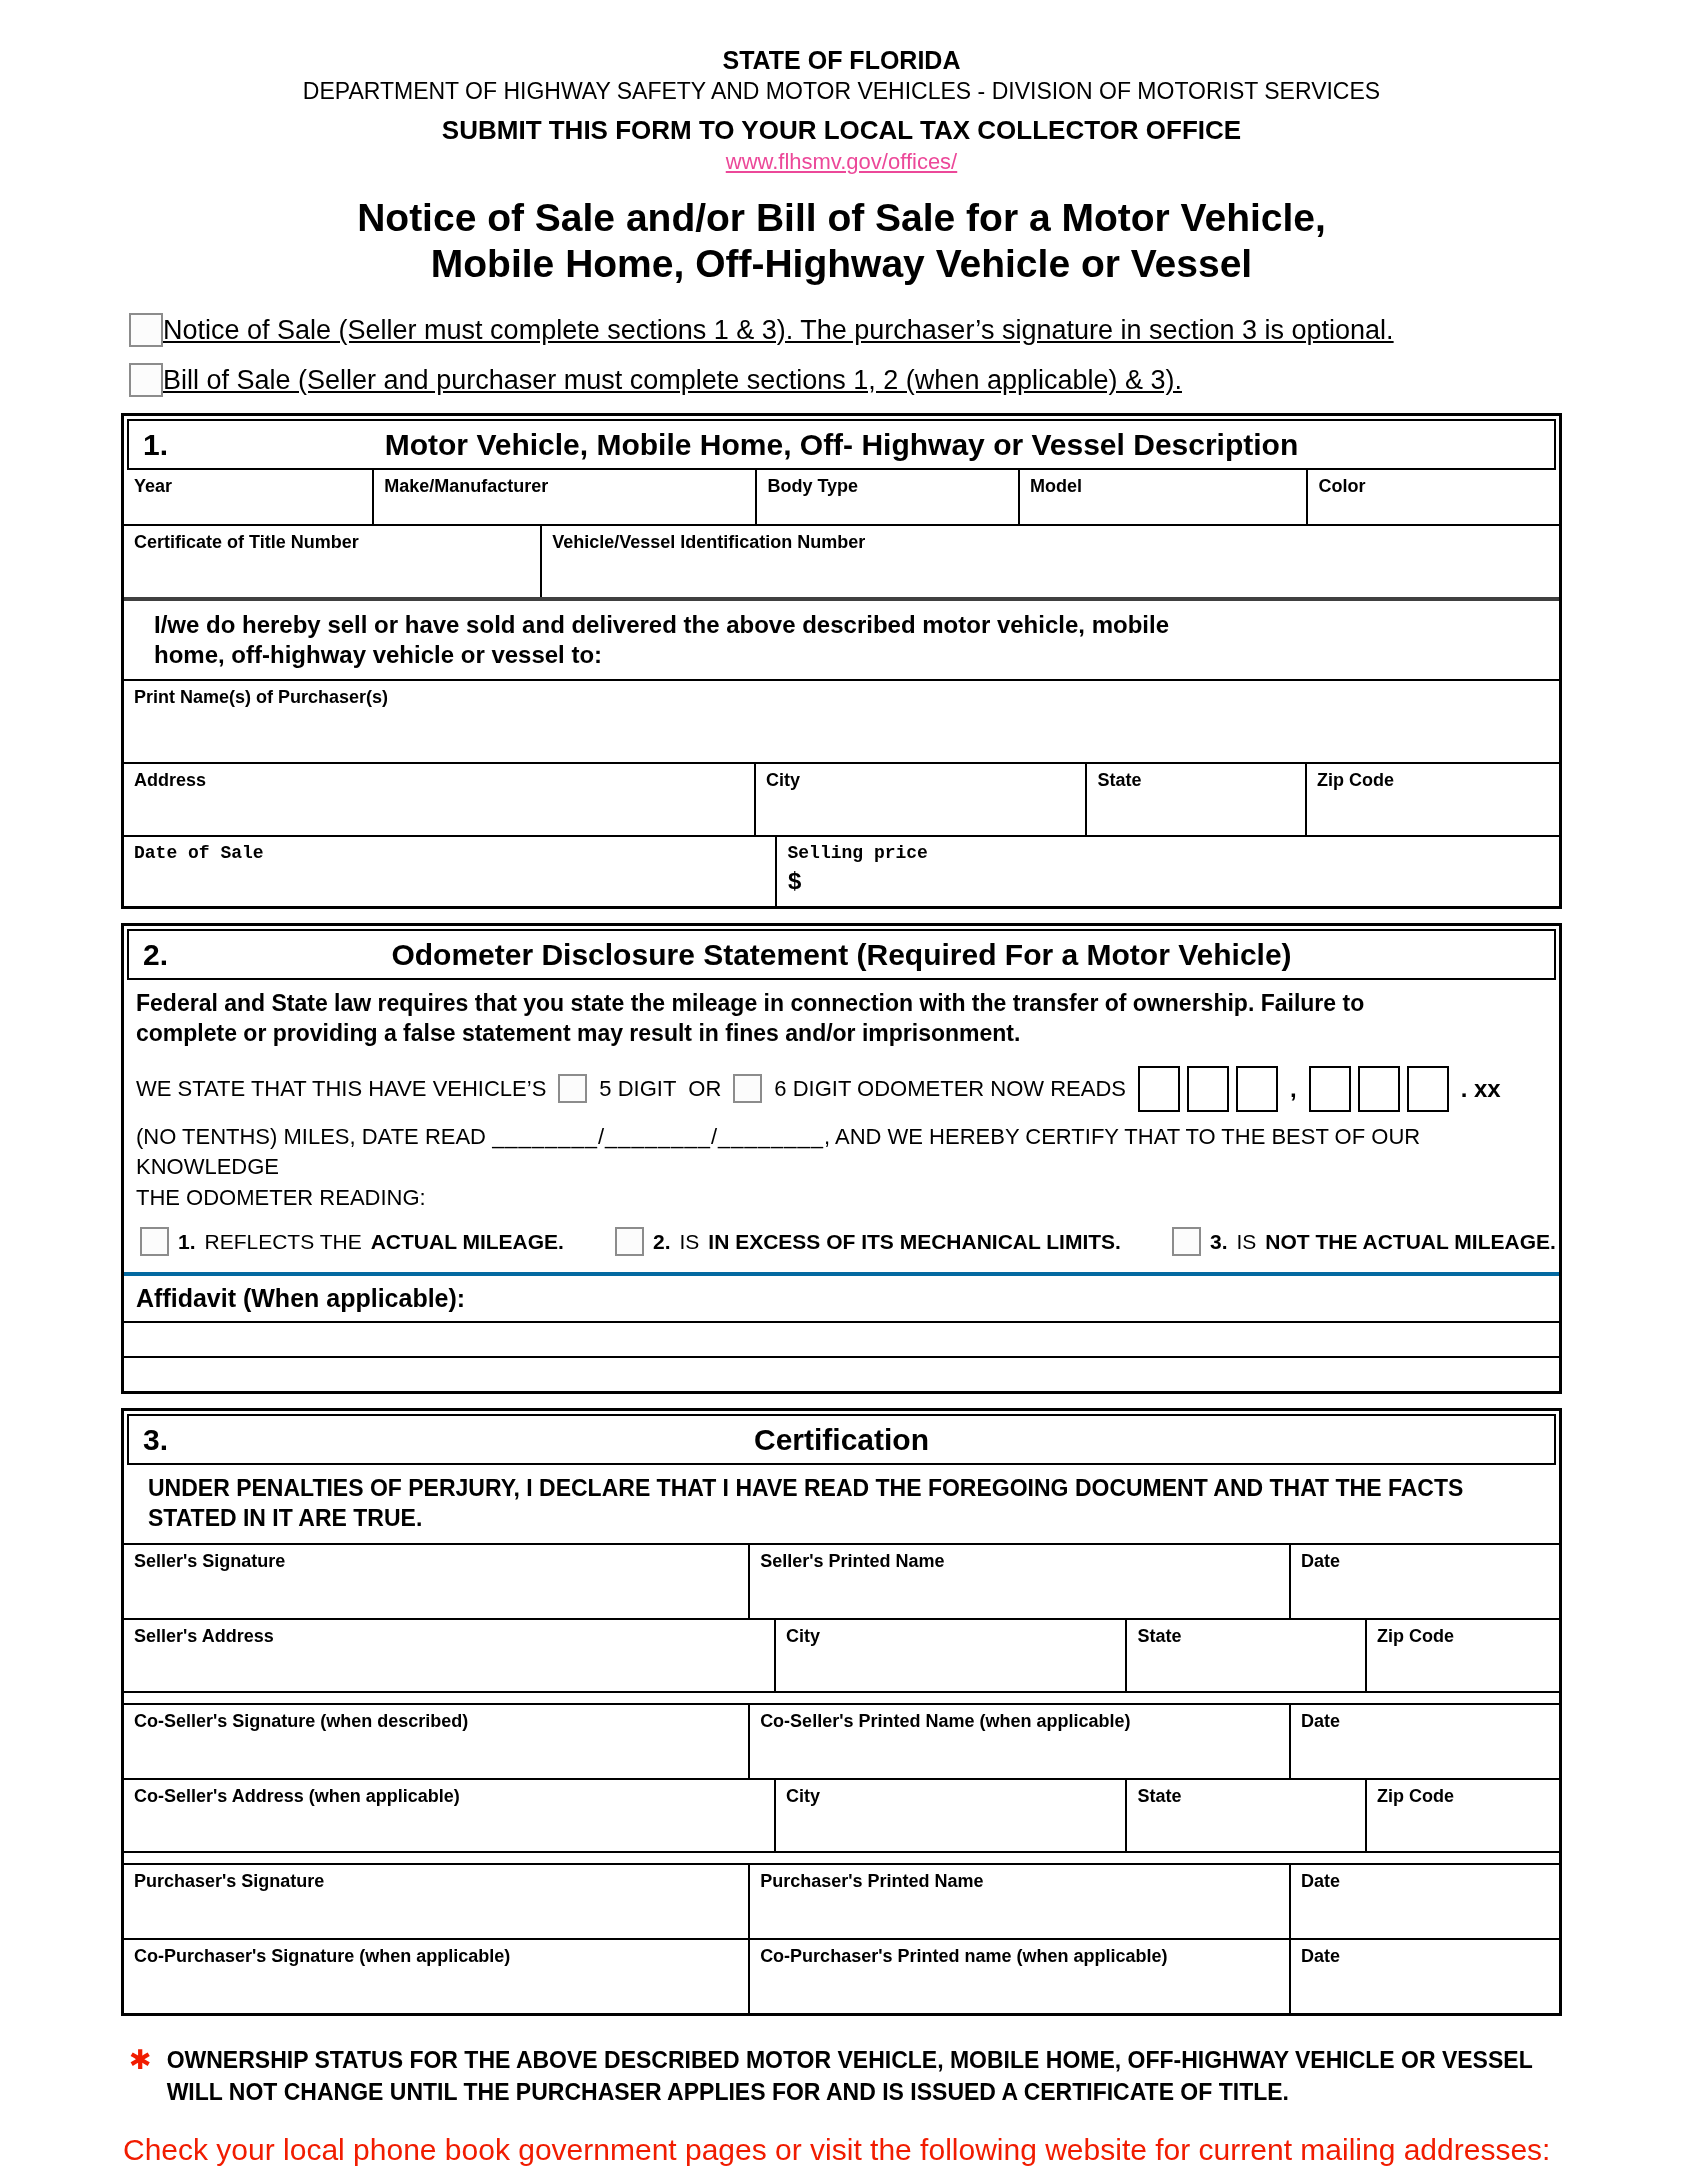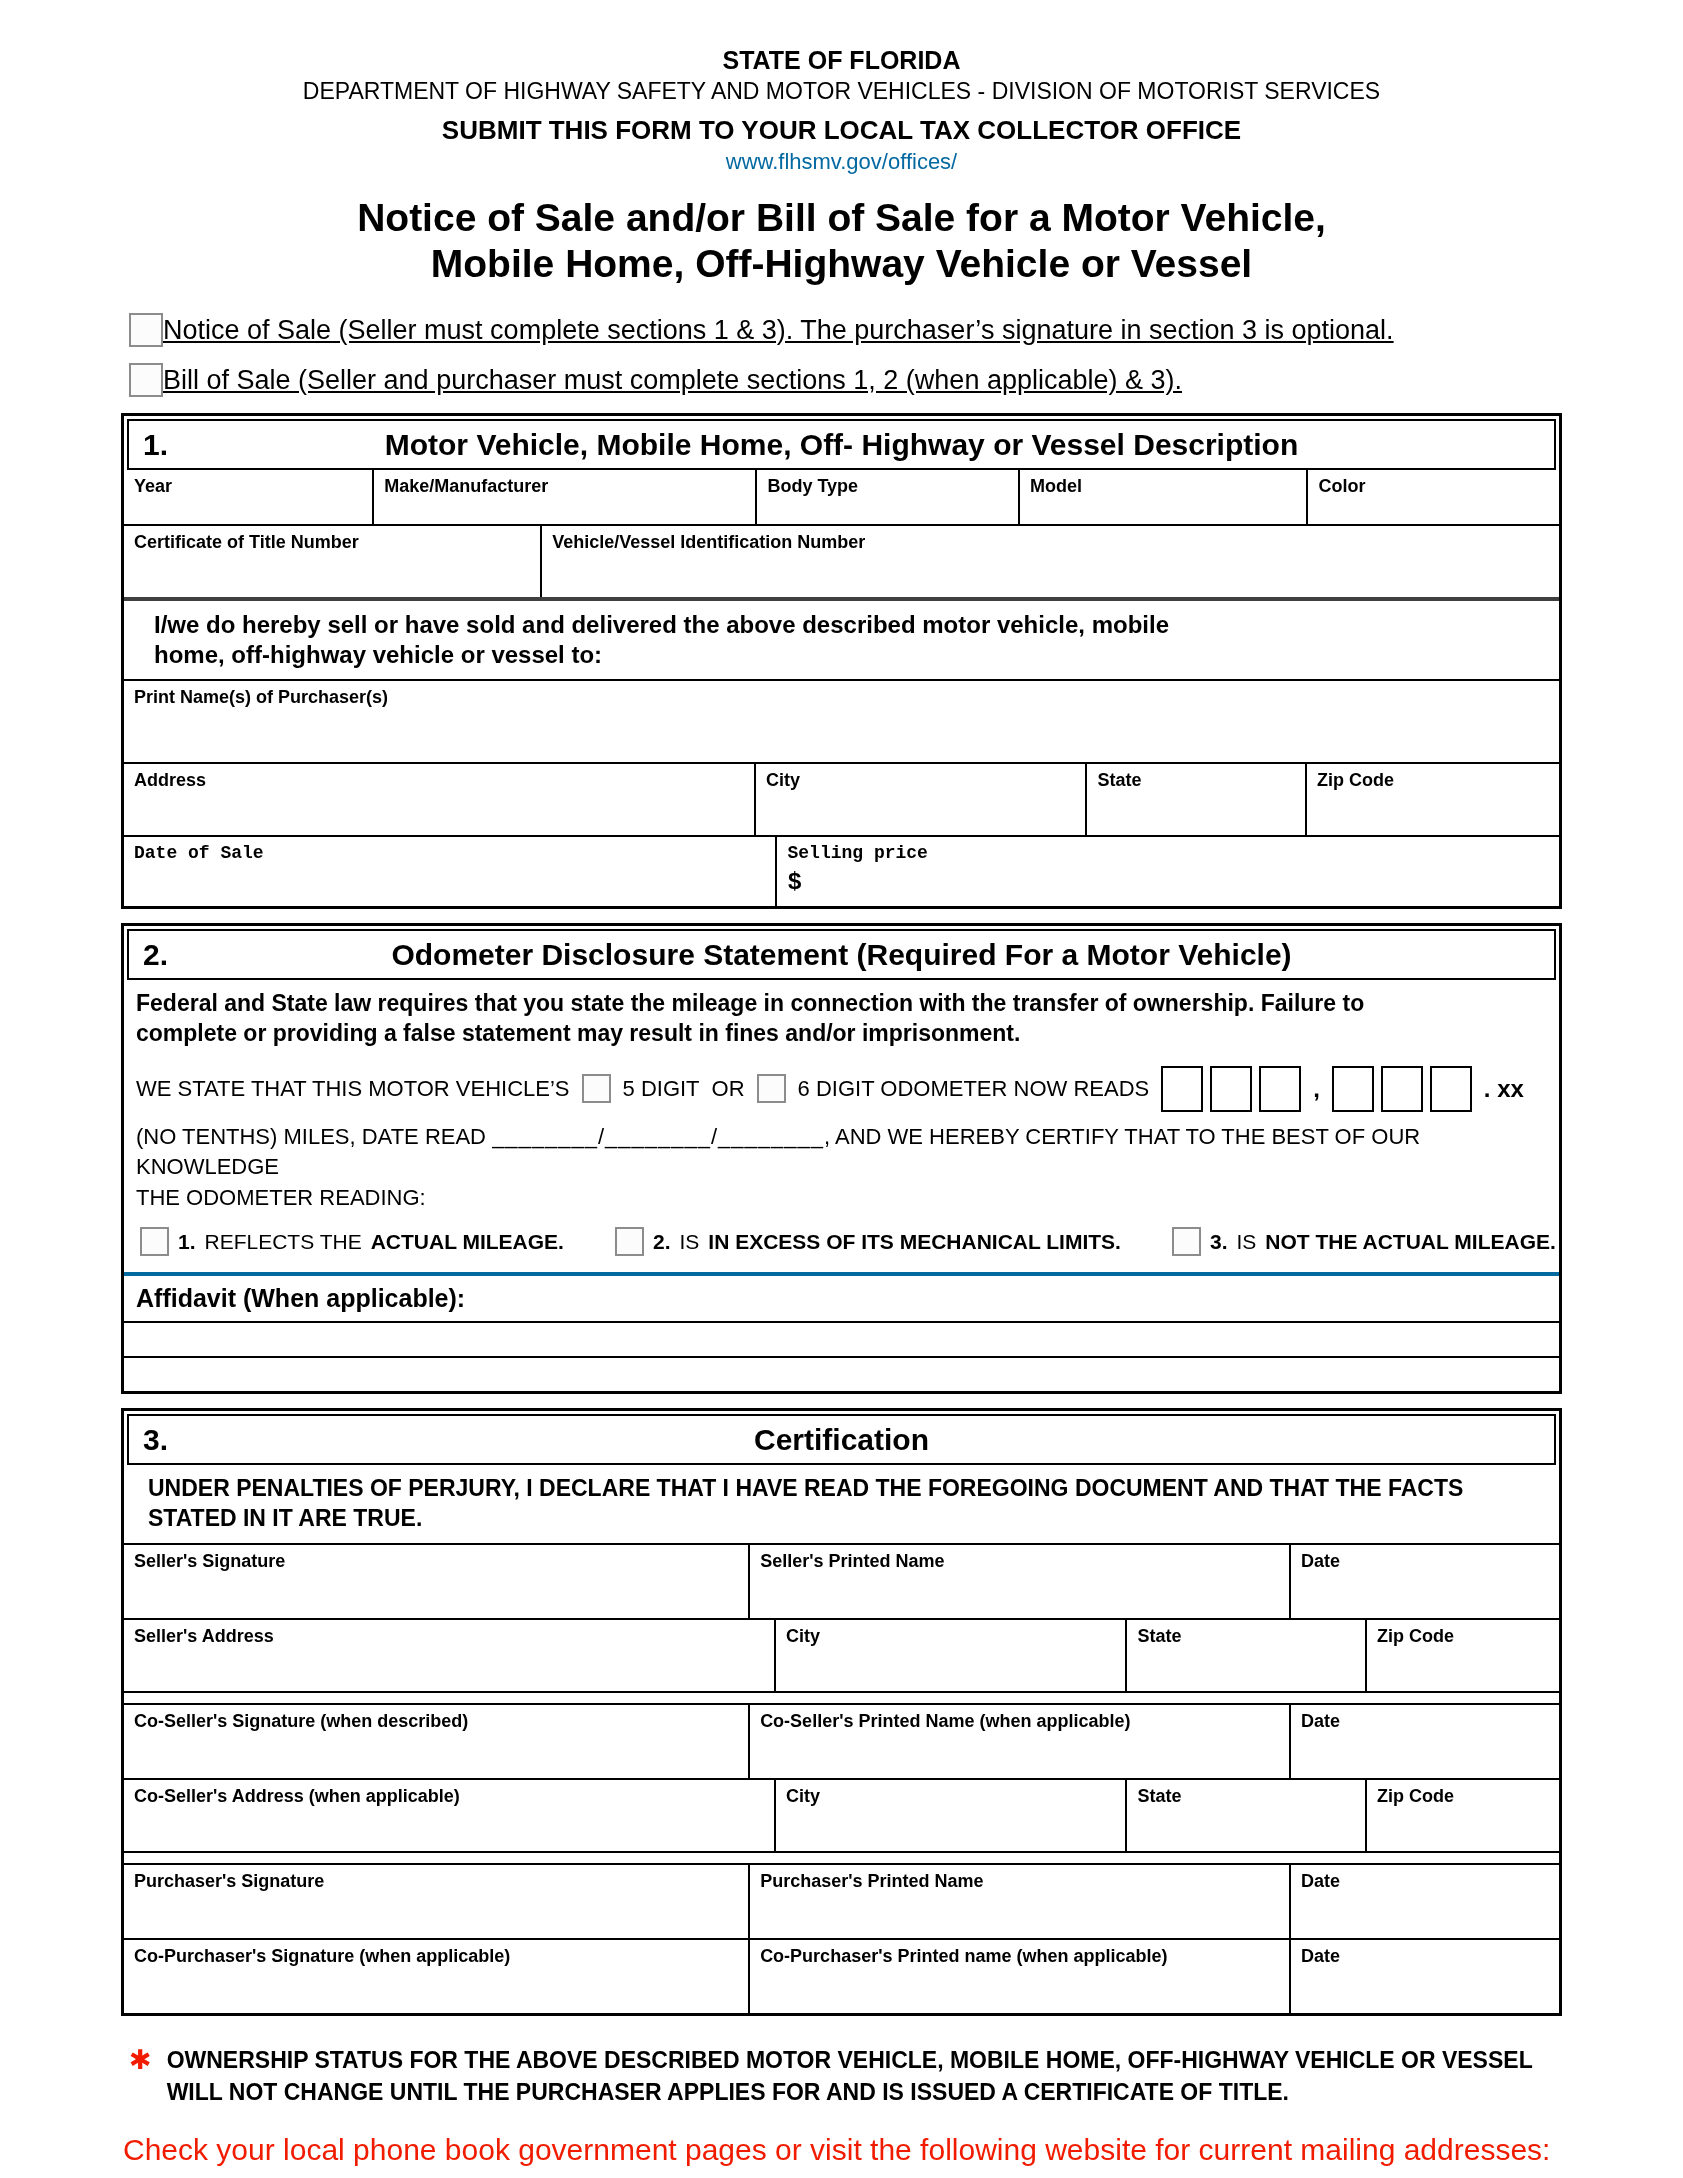--- a/index.html
+++ b/index.html
@@ -12,21 +12,21 @@
     color: #000;
   }
   .page { width: 1441px; margin: 0 auto; padding-top: 46px; }
 
   
   .hdr { text-align: center; }
   .hdr-state { font-size: 25px; font-weight: bold; }
   .hdr-dept { font-size: 23px; margin-top: 3px; }
   .hdr-submit { font-size: 26px; font-weight: bold; margin-top: 10px; }
   .hdr-linkwrap { font-size: 22px; margin-top: 3px; }
-  .link { color: #0369a1; cursor: pointer; }
+  .link { color: #ec4899; text-decoration: underline; cursor: pointer; }
   .title { font-size: 39px; font-weight: bold; margin-top: 20px; line-height: 1.18; }
 
   
   .opts { margin-top: 26px; }
   .opt-row { display: flex; align-items: center; margin-bottom: 16px; padding-left: 8px; }
   .checkbox {
     width: 34px; height: 34px; flex: none; display: inline-block;
     border: 2px solid #8c8c8c; background: #fcfcfc;
   }
   .checkbox.sm { width: 29px; height: 29px; border-color: #8c8c8c; }
@@ -170,21 +170,21 @@
     <div class="sec-head">
       <span class="sec-num">2.</span>
       <span class="sec-title">Odometer Disclosure Statement (Required For a Motor Vehicle)</span>
     </div>
 
     <p class="s2-warning">
       <span class="inner">Federal and State law requires that you state the mileage in connection with the transfer of ownership.  Failure to complete or providing a false statement may result in fines and/or imprisonment.</span>
     </p>
 
     <div class="odo-line">
-      <span class="t">WE STATE THAT THIS MOTOR VEHICLE’S</span>
+      <span class="t">WE STATE THAT THIS HAVE VEHICLE’S</span>
       <span class="checkbox sm"></span>
       <span class="t">5 DIGIT</span>
       <span class="t">OR</span>
       <span class="checkbox sm"></span>
       <span class="t">6 DIGIT ODOMETER NOW READS</span>
       <span class="dbox-group">
         <span class="dbox"></span>
         <span class="dbox"></span>
         <span class="dbox"></span>
       </span>

